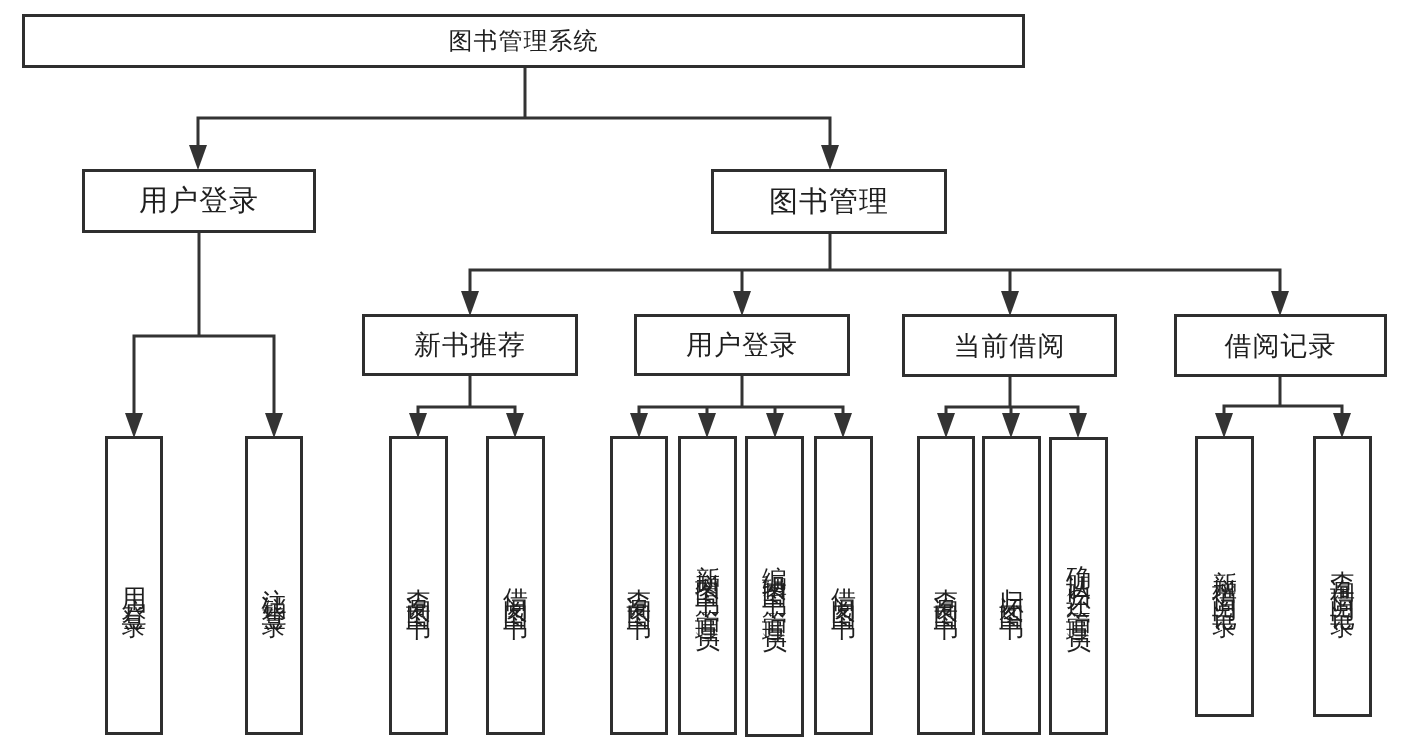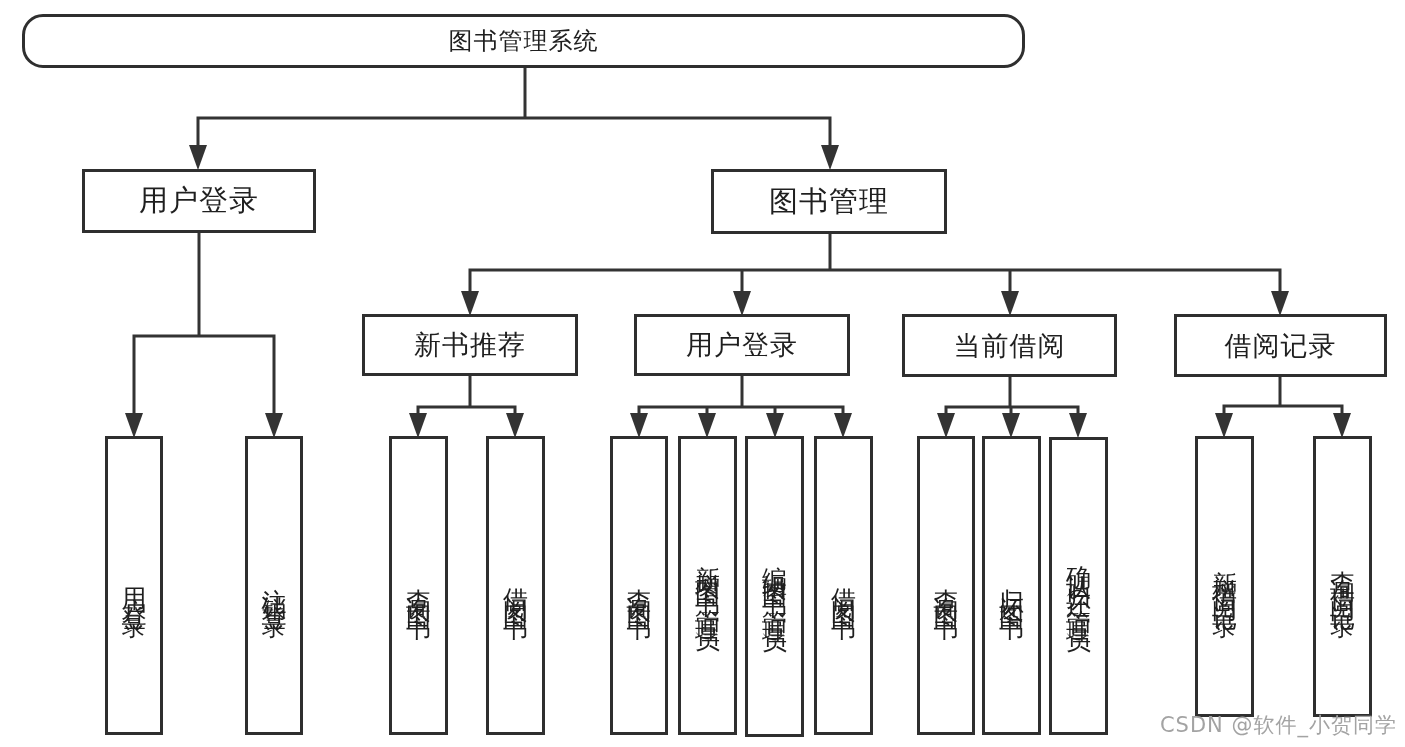--- a/index.html
+++ b/index.html
@@ -5,21 +5,21 @@
   html,body{margin:0;padding:0;background:#ffffff;}
   .stage{
     position:relative;width:1405px;height:747px;background:#ffffff;overflow:hidden;
     font-family:"DejaVu Sans","Liberation Sans",sans-serif;color:#222222;
   }
   .node{
     position:absolute;box-sizing:border-box;background:#ffffff;
     border:3px solid #2f2f2f;display:flex;align-items:center;justify-content:center;
     text-align:center;color:#1f1f1f;
   }
-  .h-root{font-size:24px;letter-spacing:1px;border-radius:21px;}
+  .h-root{font-size:24px;letter-spacing:1px;}
   .h-l2{font-size:29px;letter-spacing:1px;}
   .h-l3{font-size:27px;letter-spacing:1px;}
   .v .vtxt{
     writing-mode:vertical-rl;text-orientation:mixed;
     font-size:25px;line-height:1;letter-spacing:9px;
   }
   svg.wires{position:absolute;left:0;top:0;pointer-events:none;}
   .wire{fill:none;stroke:#333333;stroke-width:3;}
   .head{fill:#333333;stroke:none;}
   .watermark{
@@ -119,15 +119,14 @@
     <span class="vtxt">确认归还（管理员）</span>
   </div>
 
   <div class="node v" style="left:1195px;top:436px;width:59px;height:281px;">
     <span class="vtxt">新增借阅记录</span>
   </div>
   <div class="node v" style="left:1313px;top:436px;width:59px;height:281px;">
     <span class="vtxt">查询借阅记录</span>
   </div>
 
-  <div class="watermark">CSDN @软件_小贺同学</div>
 
 </div>
 
 </body></html>

